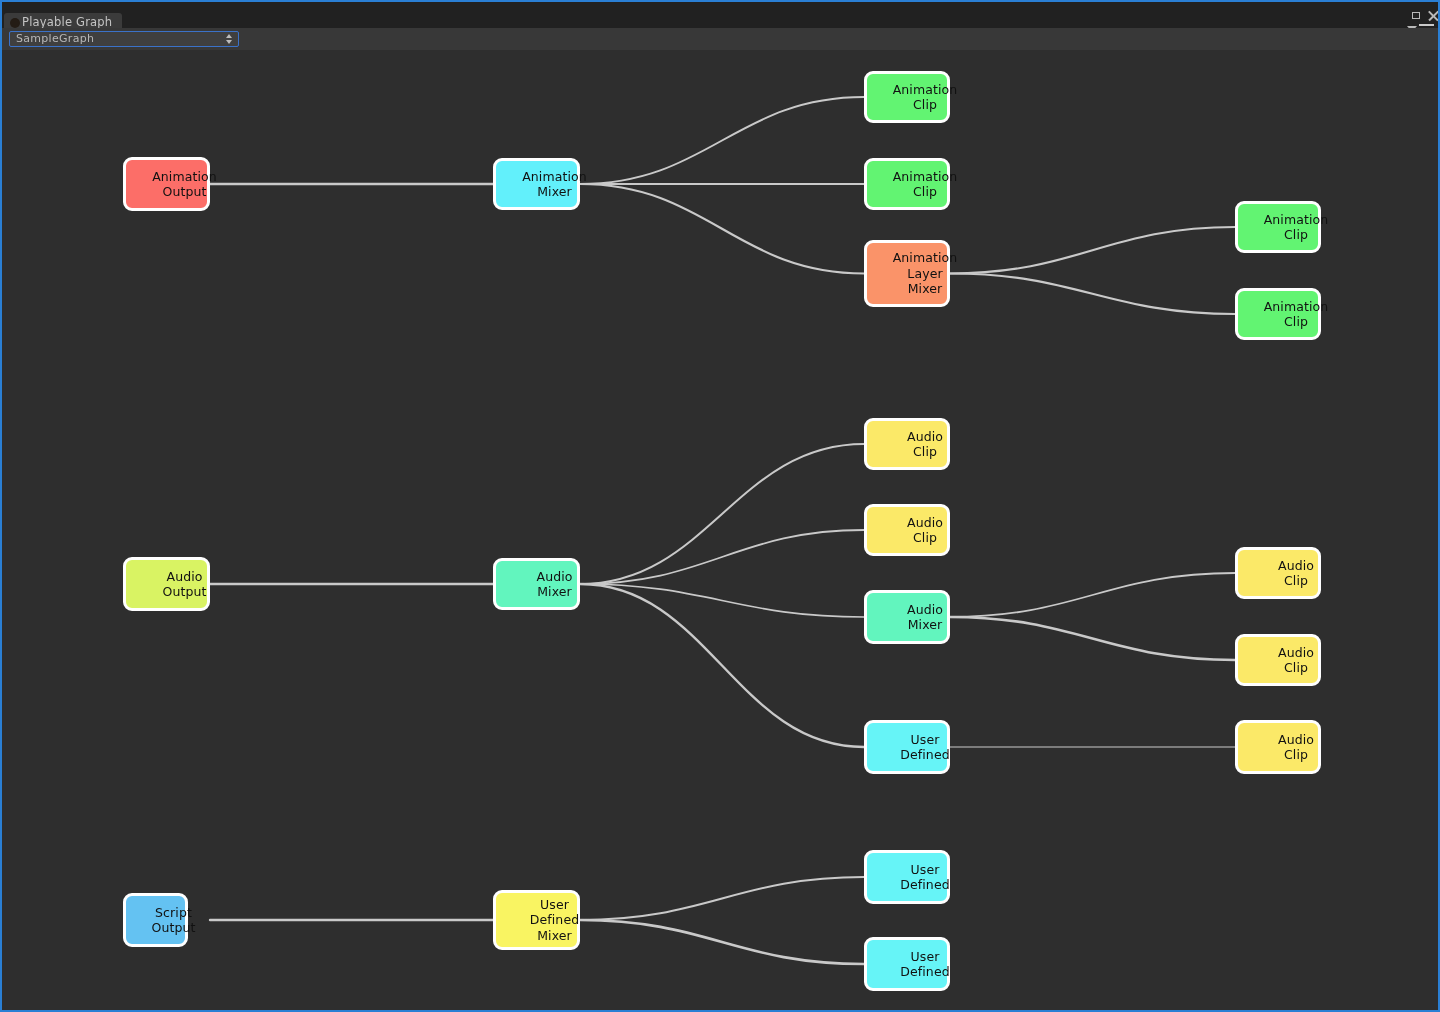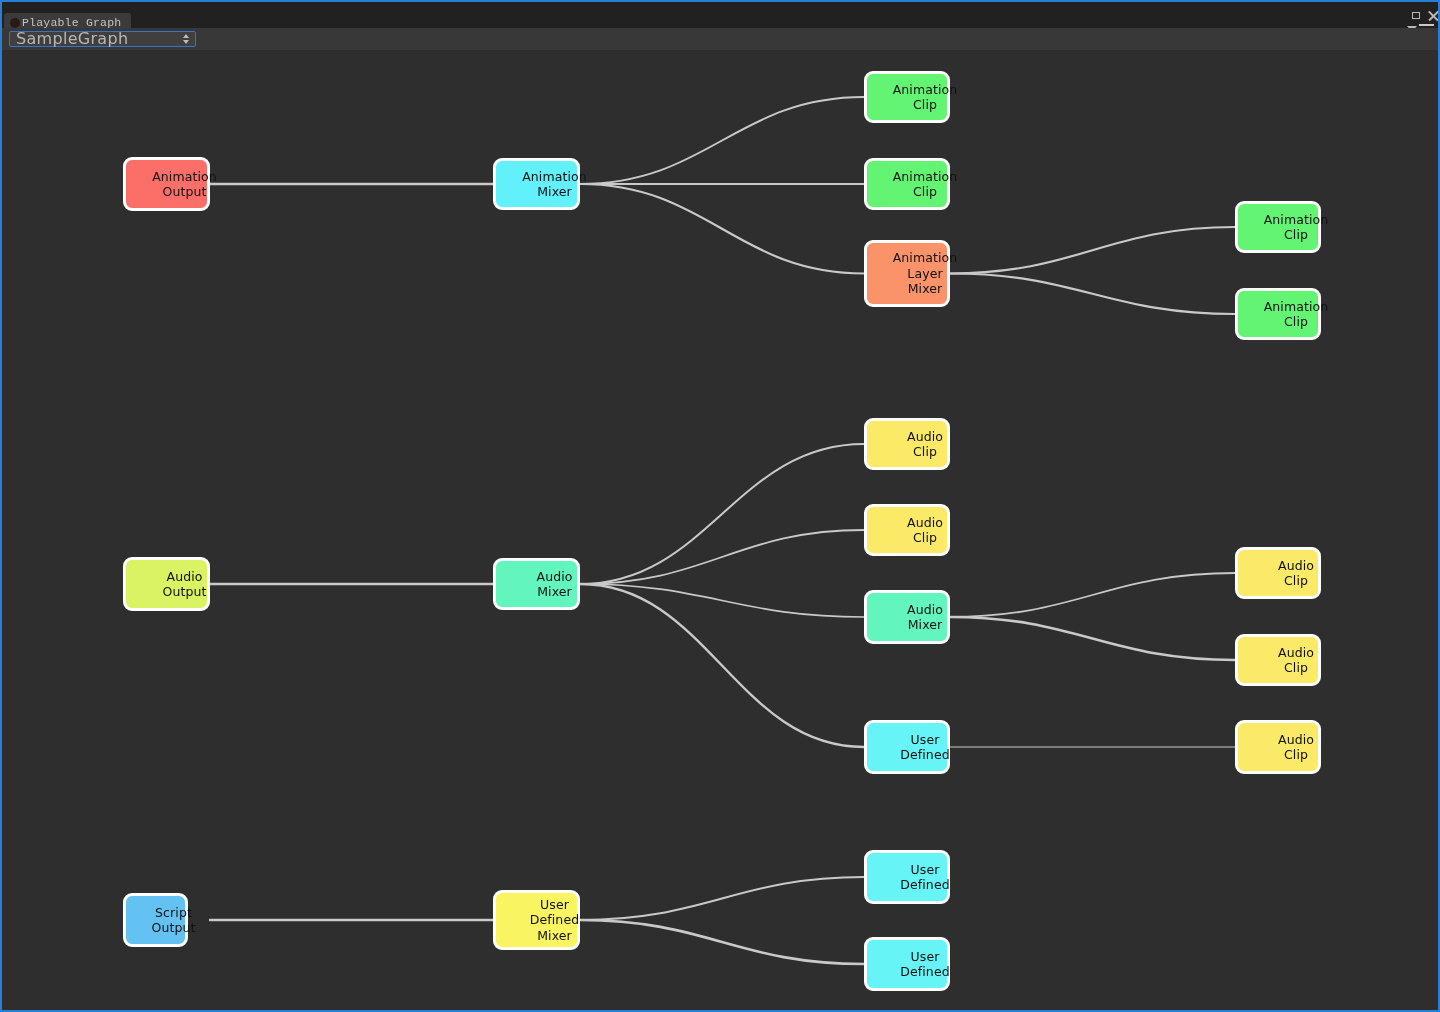--- a/index.html
+++ b/index.html
@@ -41,21 +41,20 @@
     left: 2px; top: 11px;
     height: 19px;
     padding: 0 10px 0 18px;
     background: #3b3b3b;
     border-radius: 3px 3px 0 0;
     color: #c4c4c4;
     font-size: 11.5px;
     line-height: 19px;
     white-space: nowrap;
     letter-spacing: .2px;
-    font-family: Liberation Mono, monospace;
   }
   #tab-dot {
     position: absolute;
     left: 6px; top: 5px;
     width: 10px; height: 10px;
     border-radius: 50%;
     background: #241c15;
   }
 
   .win-btn {
@@ -108,27 +107,27 @@
     position: absolute;
     left: 0; top: 26px;
     width: 1436px;
     height: 22px;
     background: #383838;
     border-bottom: 1px solid #232323;
   }
   #graph-select {
     position: absolute;
     left: 7px; top: 3px;
-    width: 187px; height: 16px;
+    width: 230px; height: 16px;
     box-sizing: border-box;
     background: #3f3f3f;
     border: 1px solid #3b72c9;
     border-radius: 2px;
     color: #b7b7b7;
-    font-size: 16px;
+    font-size: 11px;
     line-height: 14px;
     padding-left: 6px;
     letter-spacing: .3px;
     cursor: default;
   }
   #graph-select .arrows {
     position: absolute;
     right: 5px; top: 2px;
     width: 7px; height: 11px;
   }

